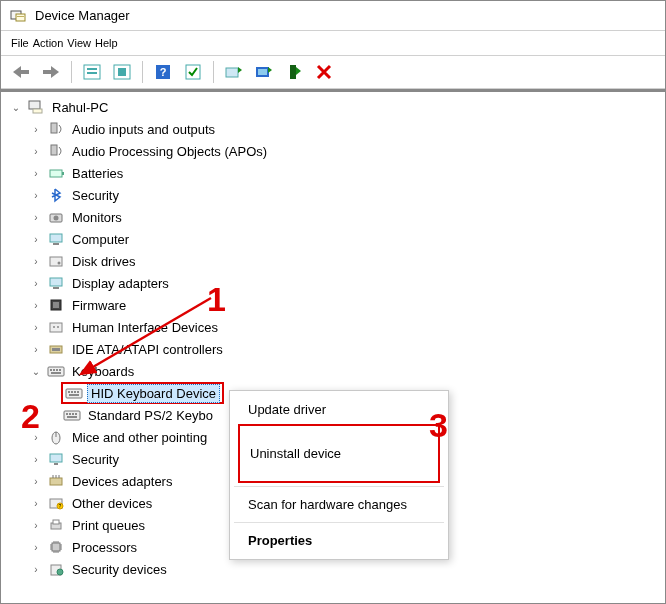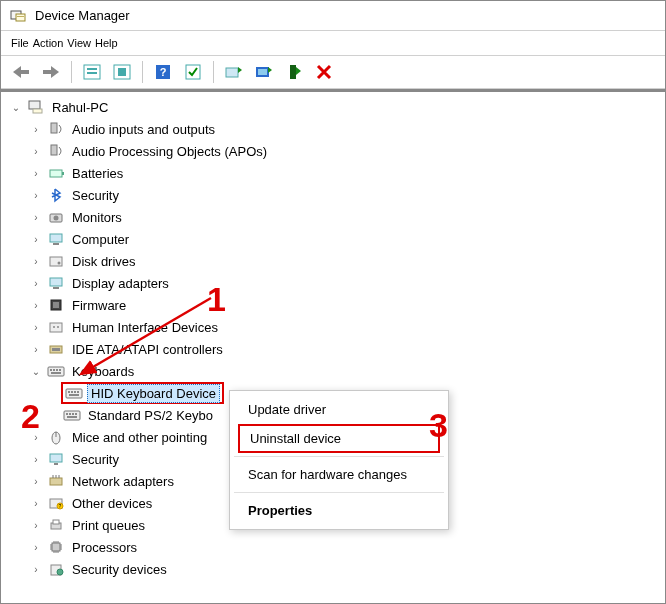--- a/index.html
+++ b/index.html
@@ -106,21 +106,21 @@
     min-width: 220px;
     z-index: 50;
   }
   .ctxitem {
     padding: 7px 18px;
     font-size: 13px;
     cursor: default;
   }
   .ctxitem.bold { font-weight: 700; }
   .ctxsep { height: 1px; background: #e0e0e0; margin: 3px 4px; }
-  .ctxitem.hl { border: 2px solid #d00; margin: 0 8px; padding: 5px 10px; }
+  .ctxitem.hl { border: 2px solid #d00; margin: 0 8px; padding: 20px 10px; }
   
   .anno {
     position: absolute;
     color: #d00;
     font-size: 34px;
     font-weight: 600;
     font-family: "Segoe UI", sans-serif;
     z-index: 60;
     pointer-events: none;
   }
@@ -409,21 +409,21 @@
         <span class="label">Security</span>
       </div>
       <div class="row" style="padding-left: 28px;">
         <span class="chev">›</span>
         <span class="icon">
           <svg width="16" height="16" viewBox="0 0 16 16">
             <rect x="2" y="5" width="12" height="7" fill="#dcd0a0" stroke="#a09050"></rect>
             <path d="M5 2 L5 5 M8 2 L8 5 M11 2 L11 5" stroke="#777"></path>
           </svg>
         </span>
-        <span class="label">Network adapters</span>
+        <span class="label">Devices adapters</span>
       </div>
       <div class="row" style="padding-left: 28px;">
         <span class="chev">›</span>
         <span class="icon">
           <svg width="16" height="16" viewBox="0 0 16 16">
             <rect x="2" y="4" width="12" height="9" fill="#eee" stroke="#888"></rect>
             <circle cx="12" cy="11" r="3" fill="#fc0" stroke="#c90"></circle>
             <text x="12" y="13" font-size="5" text-anchor="middle">?</text>
           </svg>
         </span>

